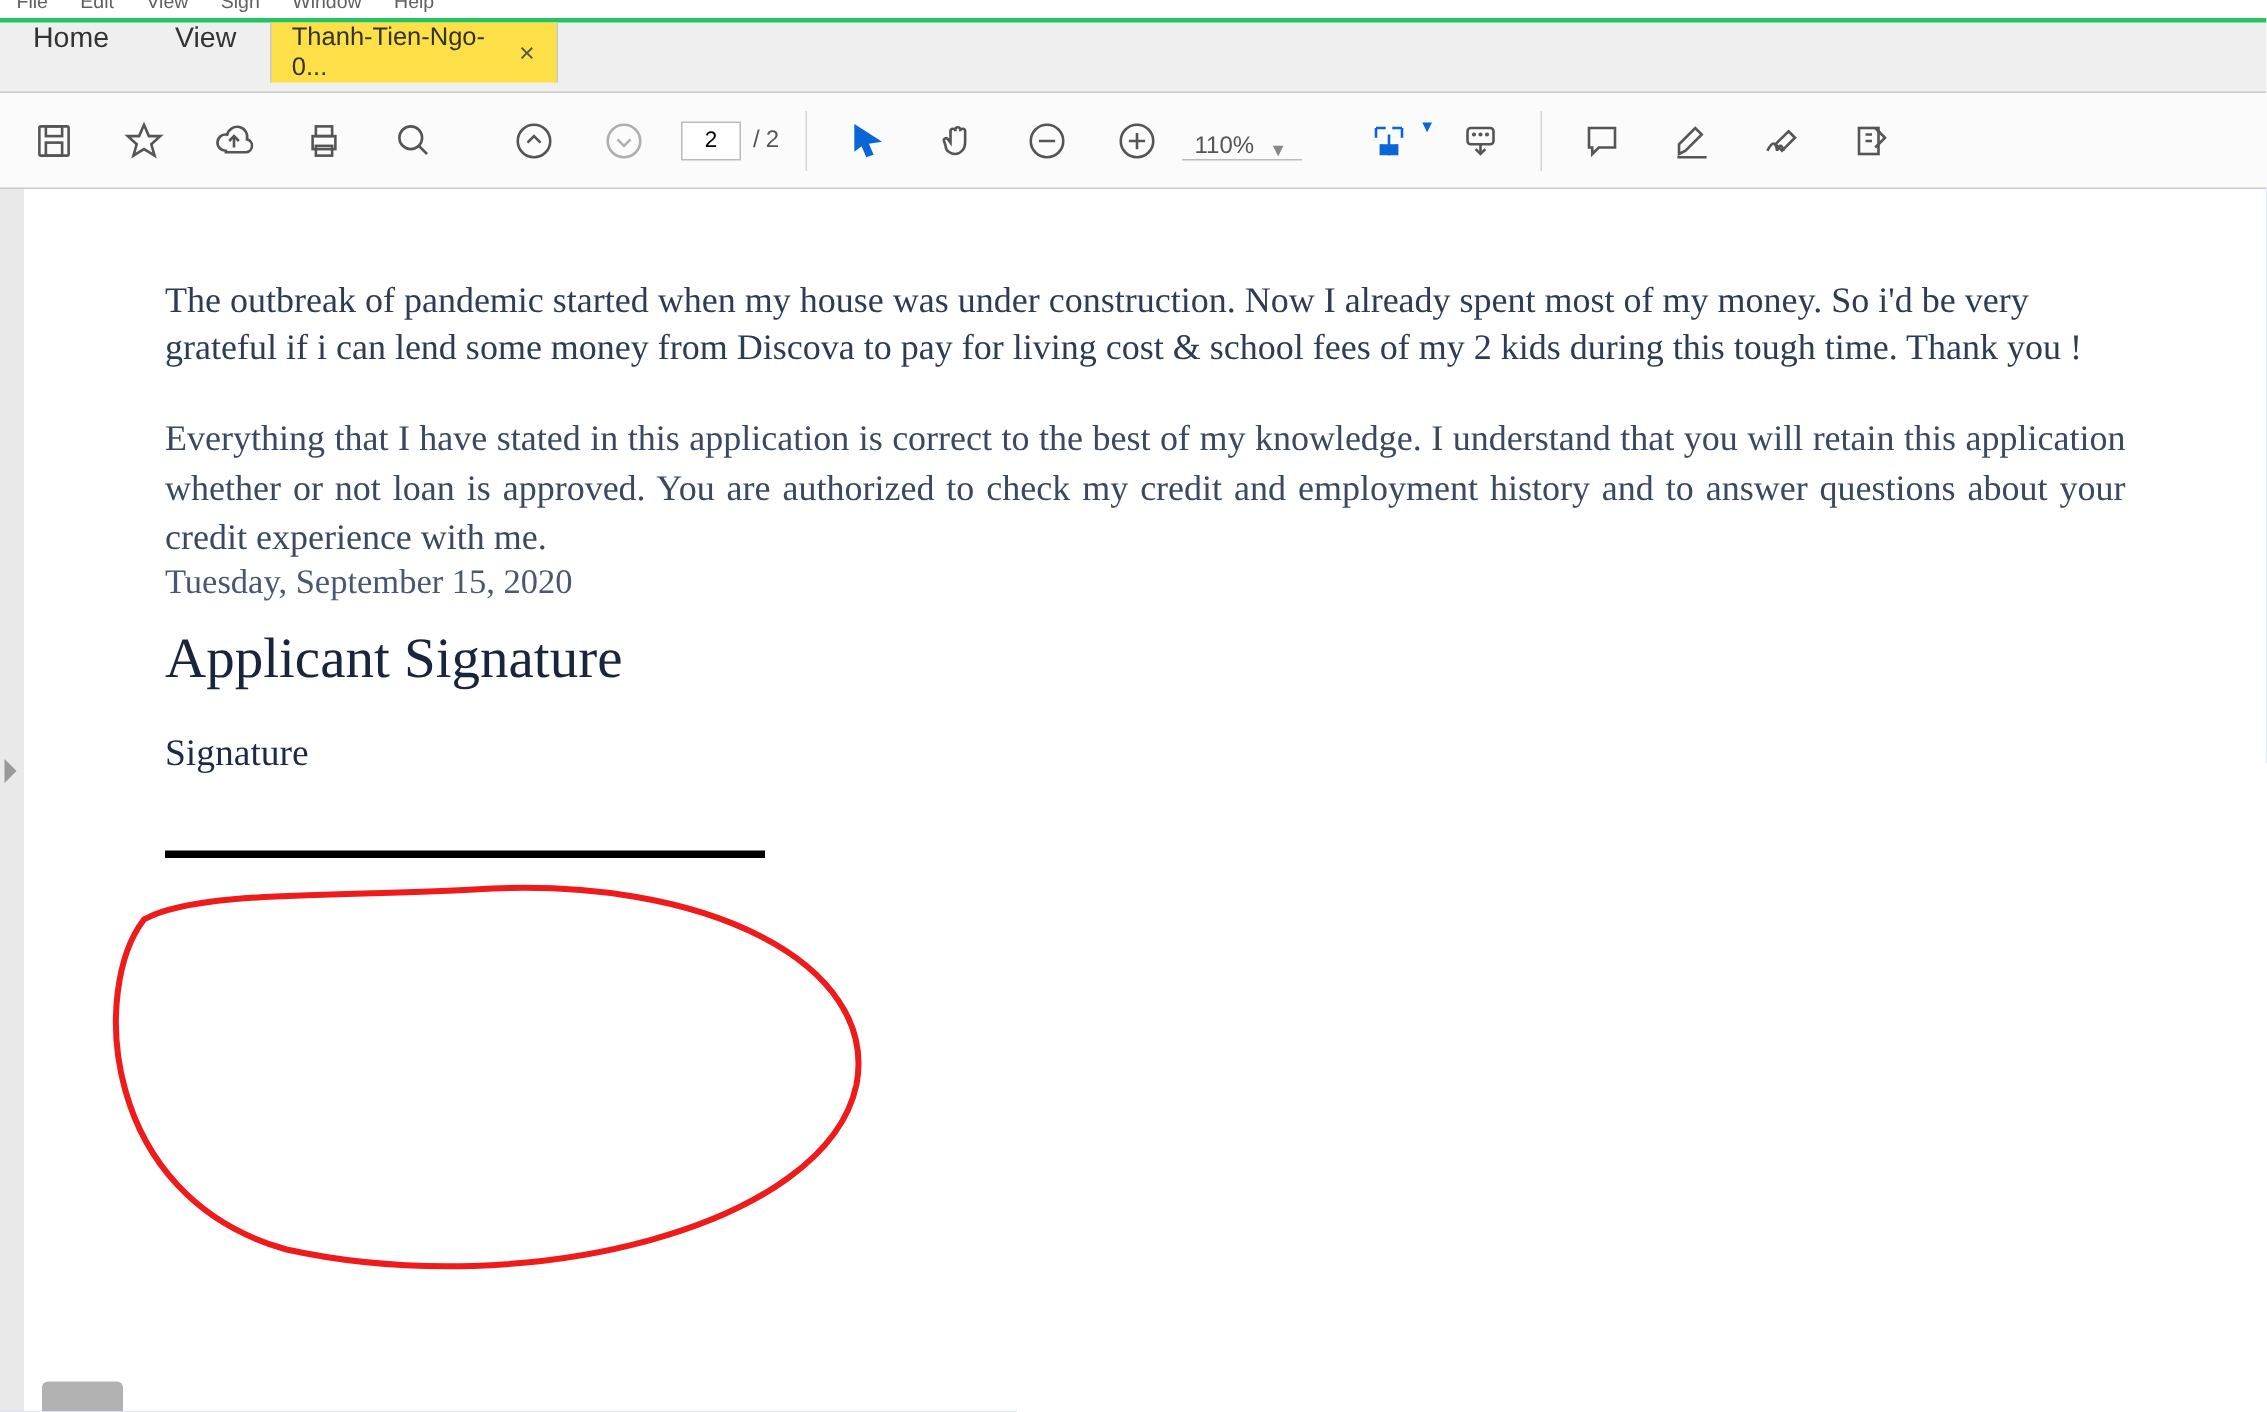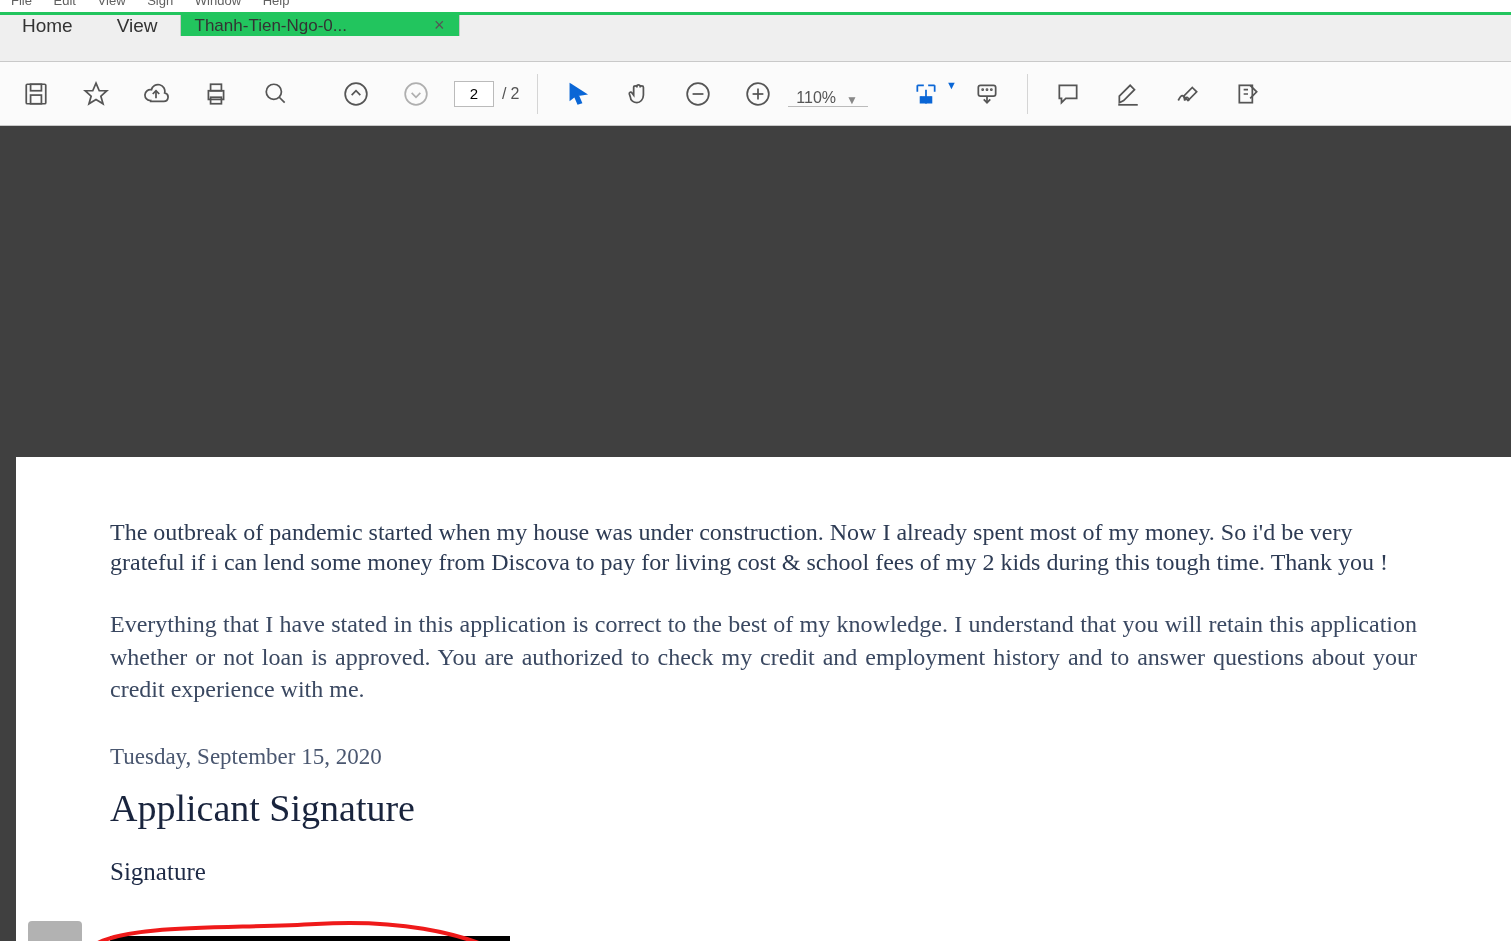--- a/index.html
+++ b/index.html
@@ -38,22 +38,22 @@
   }
   .tabstrip .primary-tab {
     padding: 0 22px;
     display: flex;
     align-items: center;
     font-size: 19px;
     color: #333;
     cursor: pointer;
   }
   .doc-tab {
-    width: 280px;
-    background: #22c55e;
+    width: 192px;
+    background: #fde047;
     border-right: 1px solid #c9c9c9;
     border-left: 1px solid #c9c9c9;
     display: flex;
     align-items: center;
     padding: 0 14px;
     font-size: 17px;
     color: #333;
     position: relative;
   }
   .doc-tab .x {
@@ -96,22 +96,21 @@
   }
   .zoom-ind { display:flex; align-items:flex-end; font-size:16px; color:#555; margin:0 8px; }
   .zoom-ind span.caret { margin-left:10px; font-size:12px; color:#888; }
   .zoom-ind .line { width:80px; height:1px; background:#bbb; margin-left:-70px; margin-top:26px; position:relative; }
   .toolbar-spacer { flex: 0 0 20px; }
 
   
   .workspace {
     display: flex;
     height: calc(941px - 12px - 50px - 64px);
-    background: #404040;
-    align-items: flex-end;
+    background: #3b82f6;
   }
   .left-gutter {
     width: 16px;
     background: #e9e9e9;
     position: relative;
   }
   .left-gutter::after {
     content: "";
     position: absolute;
     left: 3px; top: 380px;
@@ -132,21 +131,20 @@
   }
   .para1 {
     font-size: 24px;
     line-height: 1.28;
     margin-bottom: 30px;
   }
   .para2 {
     font-size: 24px;
     line-height: 1.36;
     text-align: justify;
-    margin-bottom: 38px;
     color: #3a4861;
   }
   .date-label {
     font-size: 26px;
     color: #1d2a46;
     margin-bottom: 6px;
   }
   .date-value {
     font-size: 23px;
     color: #4a5770;

